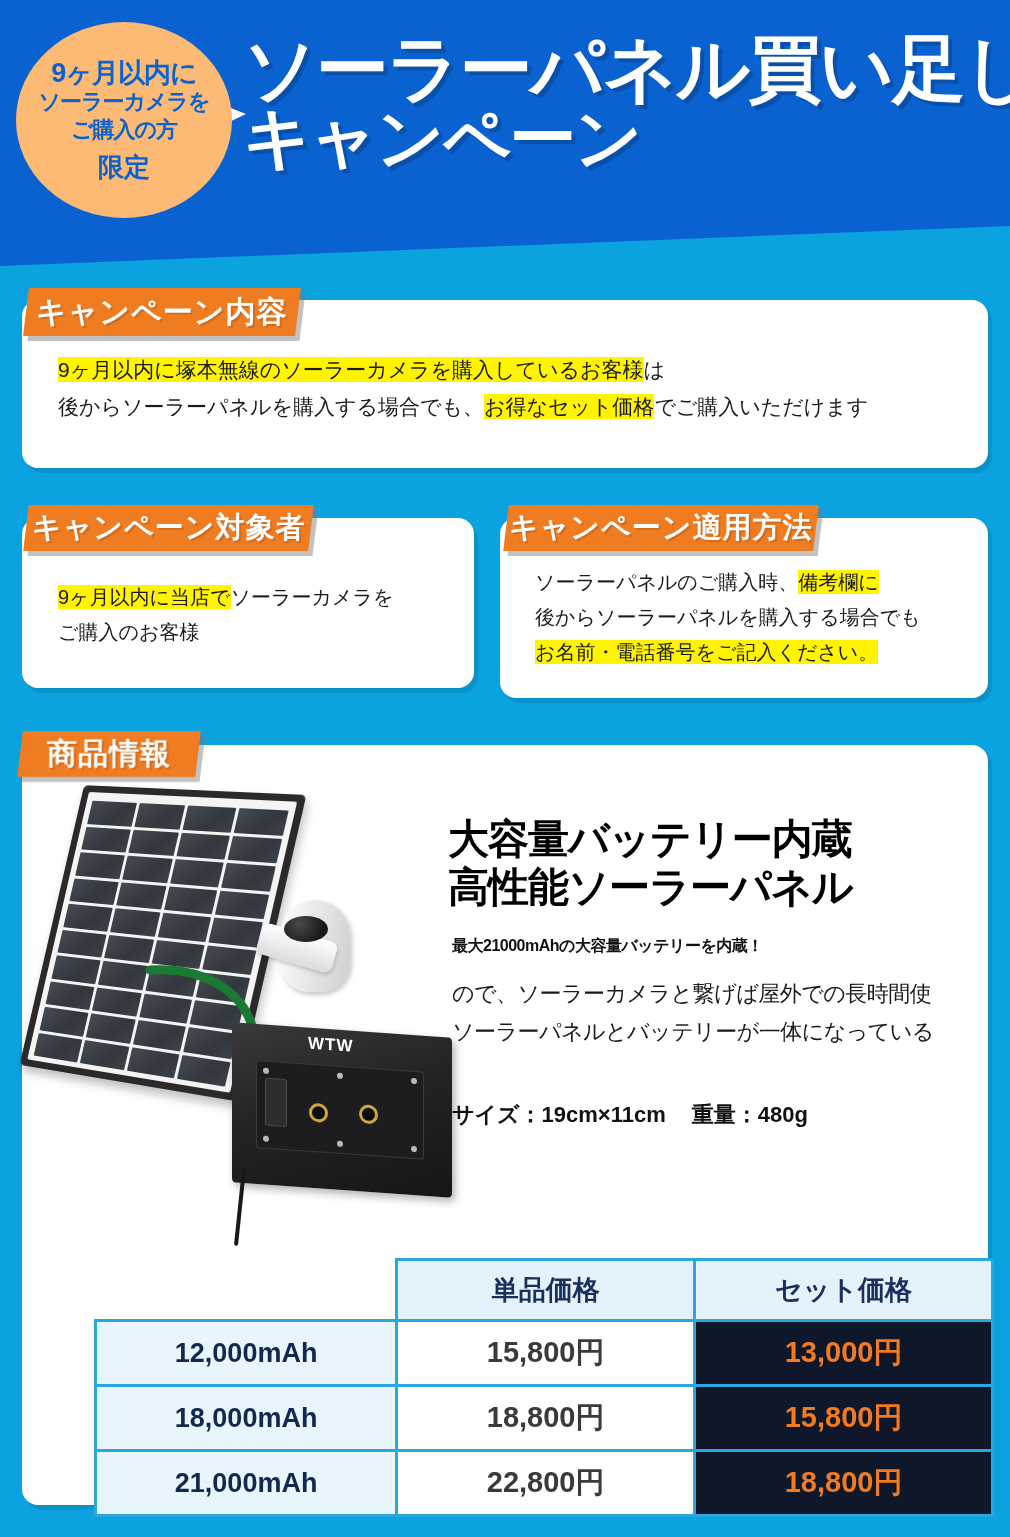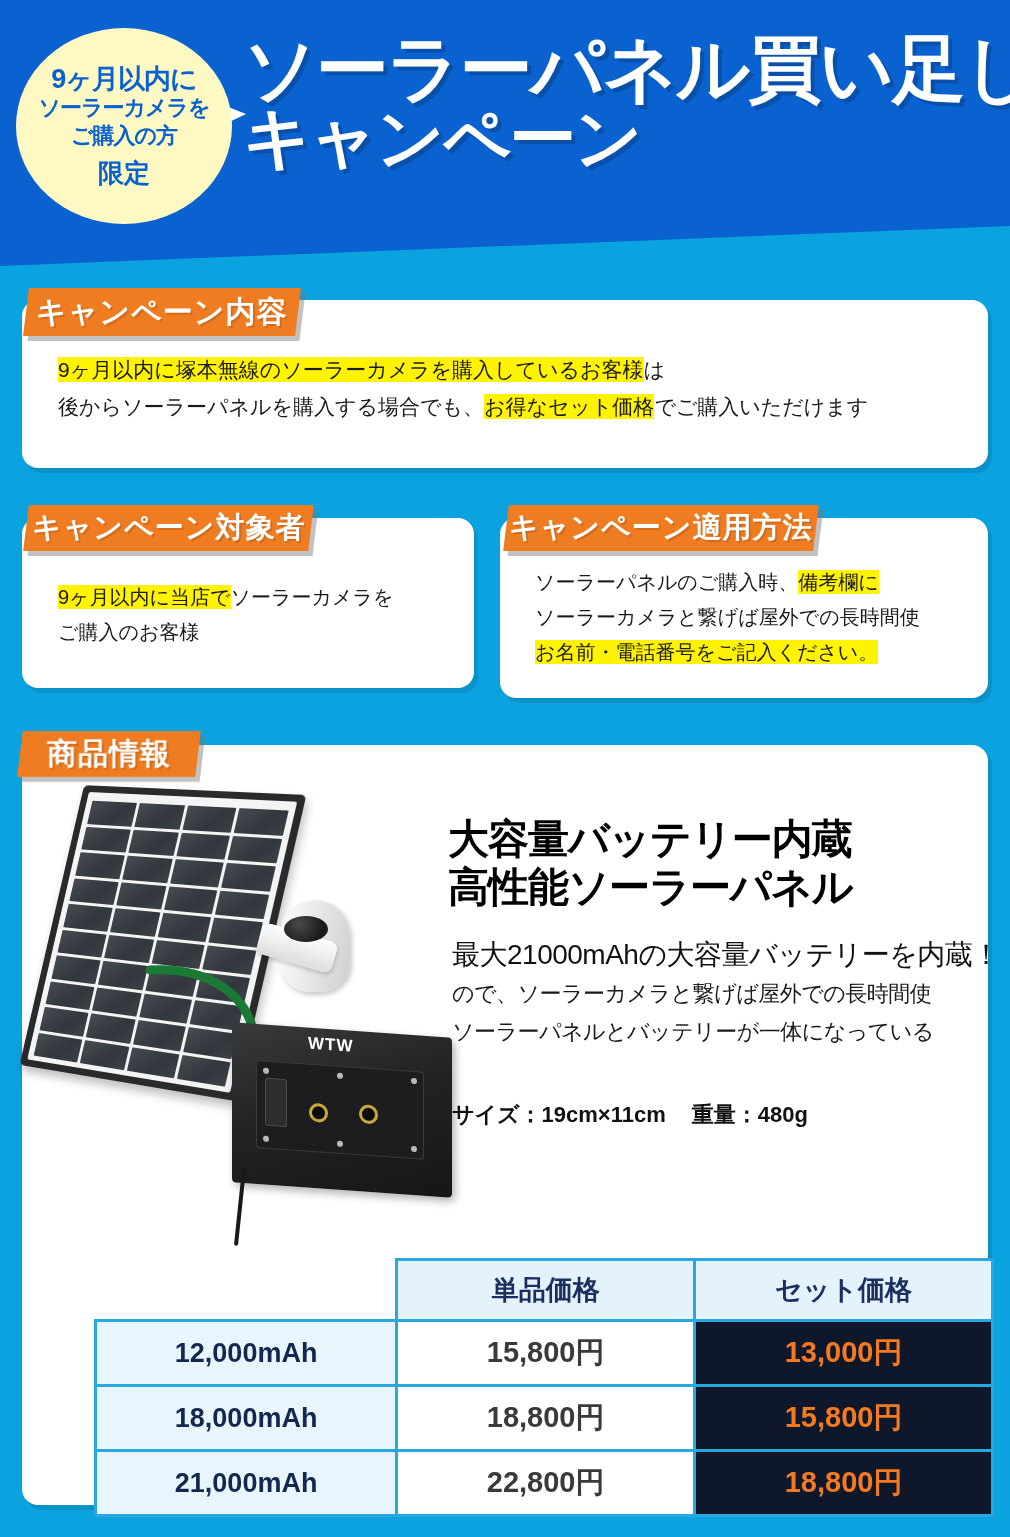--- a/index.html
+++ b/index.html
@@ -10,22 +10,22 @@
     overflow:hidden;position:relative;
   }
   
   .header{
     position:absolute;left:0;top:0;width:1010px;height:270px;
     background:#0a62d0;
     clip-path:polygon(0 0,1010px 0,1010px 226px,0 266px);
     overflow:hidden;
   }
   .bubble{
-    position:absolute;left:16px;top:28px;width:216px;height:196px;
-    background:#fef9c3;border-radius:50%;
+    position:absolute;left:16px;top:22px;width:216px;height:196px;
+    background:#fdba74;border-radius:50%;
     display:flex;flex-direction:column;align-items:center;justify-content:center;
     text-align:center;line-height:1.12;
     color:#0a62d0;font-weight:bold;
     z-index:3;
   }
   .bubble-tail{
     position:absolute;left:200px;top:96px;width:0;height:0;z-index:2;
     border-top:18px solid transparent;
     border-bottom:22px solid transparent;
     border-left:46px solid #ffffff;
@@ -72,21 +72,21 @@
   #text-target {left:58px;top:580px;font-size:20px;width:390px;}
   #text-method {left:535px;top:565px;font-size:20px;width:430px;}
   
   .prod-title{
     position:absolute;left:448px;top:815px;
     font-size:41px;font-weight:bold;color:#000000;line-height:1.18;
     letter-spacing:-1px;
   }
   .prod-lead{
     position:absolute;left:452px;top:936px;
-    font-size:28px;font-weight:normal;color:#111;letter-spacing:-0.5px;
+    font-size:16px;font-weight:bold;color:#111;letter-spacing:-0.5px;
   }
   .prod-desc{
     position:absolute;left:452px;top:975px;width:505px;
     font-size:22px;color:#1a1a1a;line-height:1.72;letter-spacing:-0.5px;
   }
   .prod-spec{
     position:absolute;left:452px;top:1100px;
     font-size:22px;font-weight:bold;color:#111;letter-spacing:0px;
   }
   .prod-spec .gap{display:inline-block;width:26px;}
@@ -216,21 +216,21 @@
 </div>
 
 <div class="card" id="card-method"></div>
 <div class="badge" id="badge-method">
   <span>キャンペーン適用方法</span>
 </div>
 <div class="body-text" id="text-method">
   <div>
     <span>ソーラーパネルのご購入時、</span><span class="hl">備考欄に</span>
   </div>
-  <div>ソーラーカメラと繋げば屋外での長時間使</div>
+  <div>後からソーラーパネルを購入する場合でも</div>
   <div>
     <span class="hl">お名前・電話番号をご記入ください。</span>
   </div>
 </div>
 
 <div class="card" id="card-product"></div>
 <div class="badge" id="badge-product">
   <span>商品情報</span>
 </div>
 

